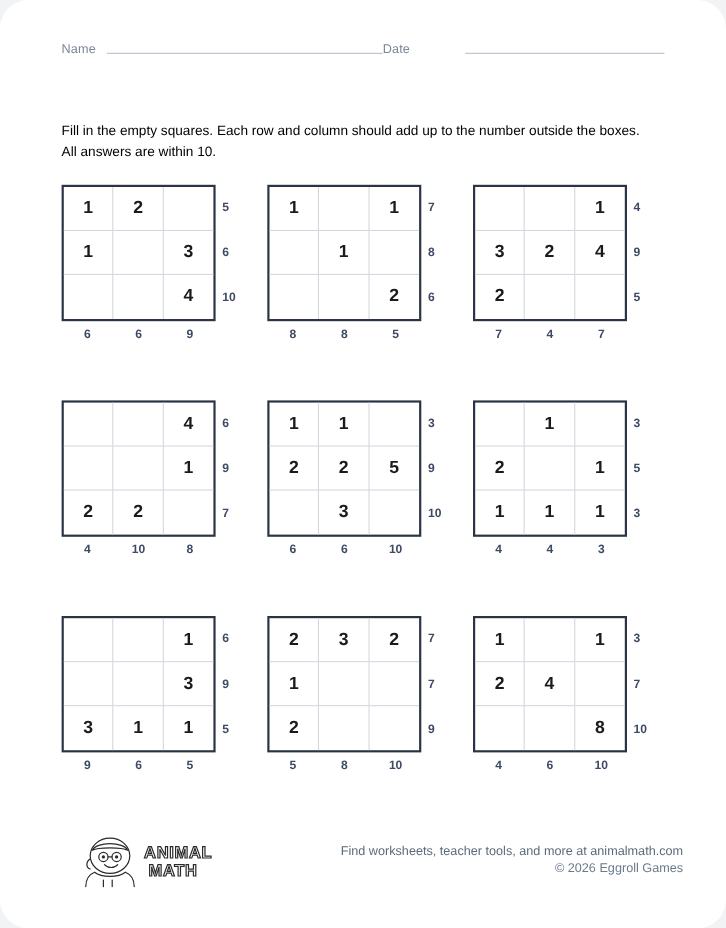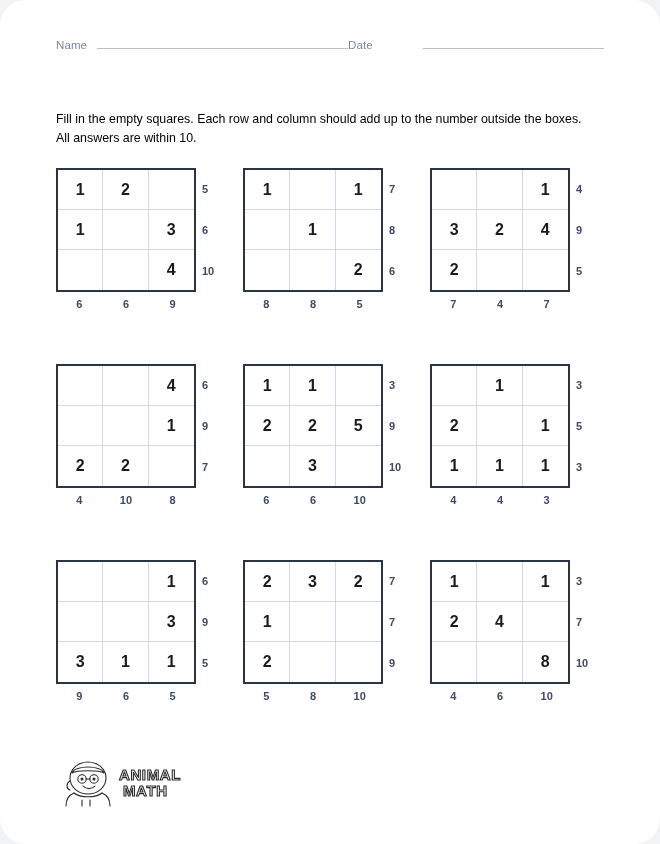--- a/index.html
+++ b/index.html
@@ -141,21 +141,21 @@
     justify-content: center;
     font-size: 11px;
     font-weight: bold;
     color: #3e4a63;
     height: 16px;
   }
 
   
   .footer {
     position: absolute;
-    left: 61px;
+    left: 73px;
     bottom: 36px;
     width: 548px;
     display: flex;
     align-items: center;
     justify-content: space-between;
   }
   .logo { width: 122px; height: 52px; }
   .footer-text {
     text-align: right;
     font-size: 11.5px;
@@ -428,15 +428,19 @@
           <path d="M13 37 C19 42, 35 42, 41 37"></path>
           <path d="M21 44 L21 50"></path>
           <path d="M29 44 L29 50"></path>
         </g>
         <g fill="#ffffff" stroke="#2b2b2b" stroke-width="1.1" font-family="'Liberation Sans', sans-serif" font-weight="bold" font-size="15" letter-spacing="0.6">
           <text x="58" y="24">ANIMAL</text>
           <text x="62" y="40">MATH</text>
         </g>
       </svg>
     </div>
+    <div class="footer-text">
+      <div>Find worksheets, teacher tools, and more at animalmath.com</div>
+      <div class="footer-copy">© 2026 Eggroll Games</div>
+    </div>
   </div>
 
 </div>
 
 </body></html>

